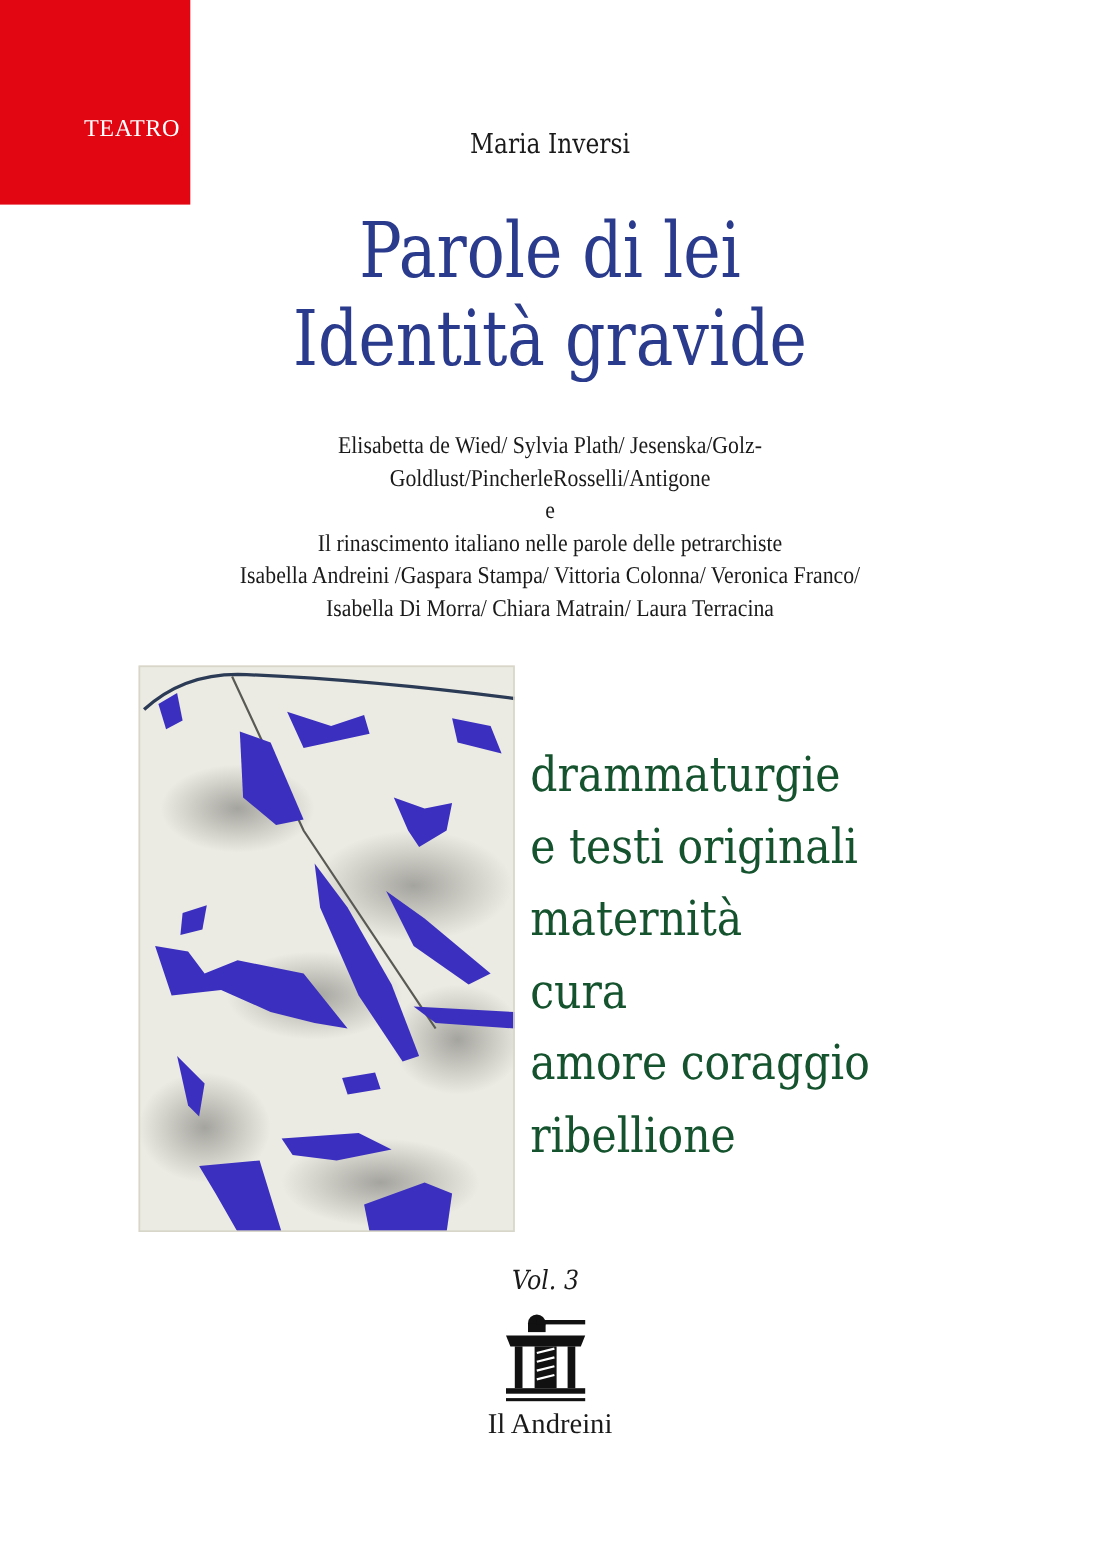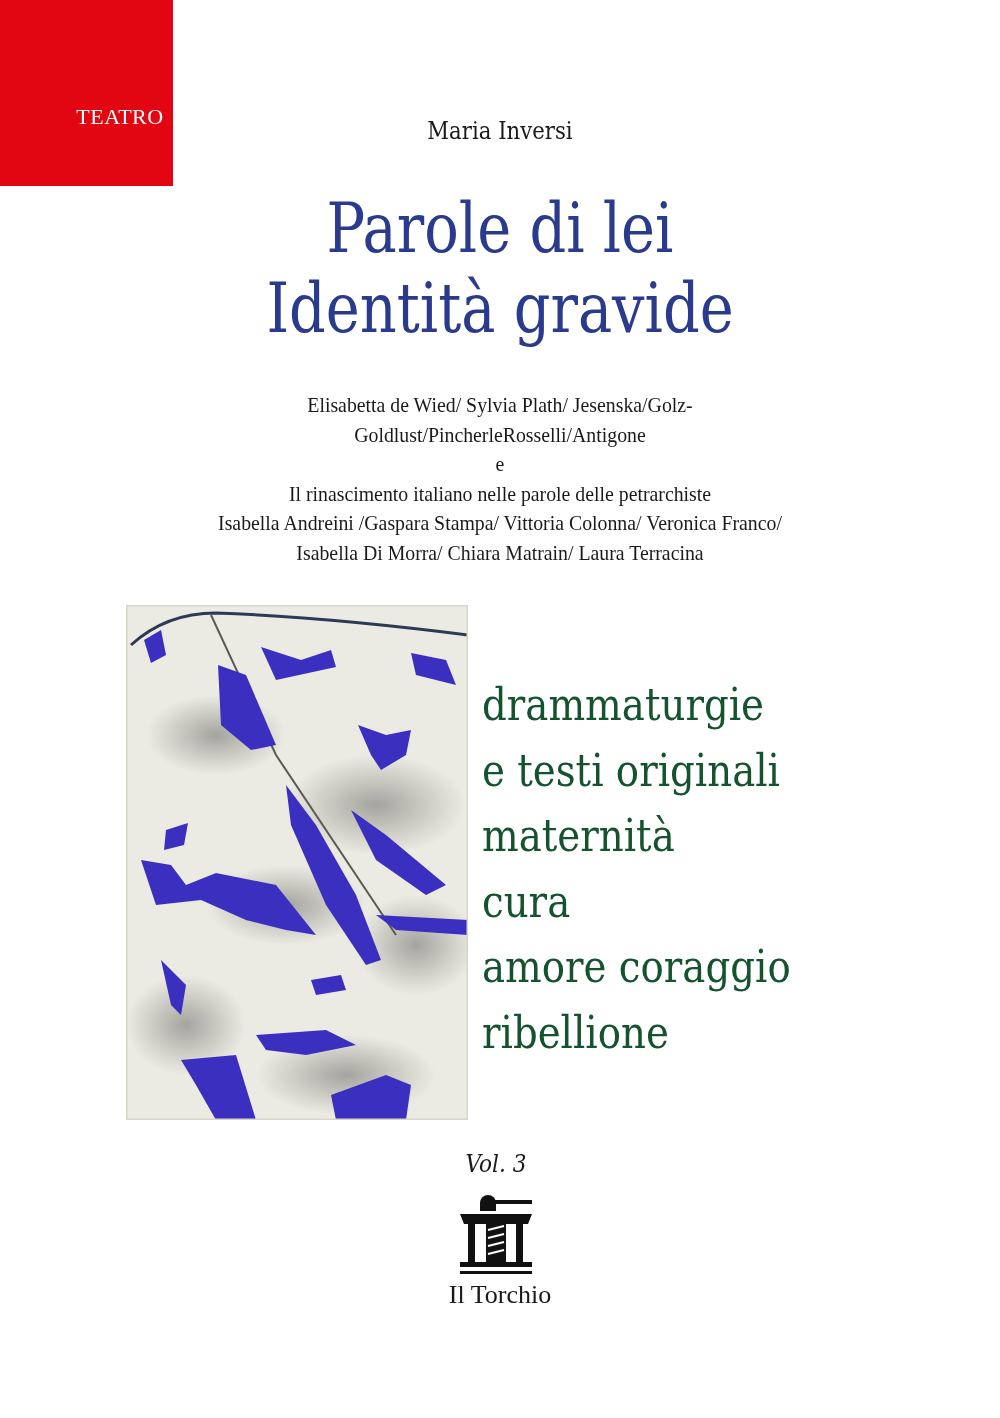--- a/index.html
+++ b/index.html
@@ -137,13 +137,13 @@
       <line x1="30" y1="38" x2="46" y2="34"></line>
       <line x1="30" y1="46" x2="46" y2="42"></line>
       <line x1="30" y1="54" x2="46" y2="50"></line>
       <line x1="30" y1="62" x2="46" y2="58"></line>
     </g>
     <rect x="2" y="70" width="72" height="5" fill="#111"></rect>
     <rect x="2" y="79" width="72" height="3" fill="#111"></rect>
   </svg>
 </div>
 
-<div class="publisher">Il Torchio</div>
+<div class="publisher">Il Andreini</div>
 
 </body></html>

